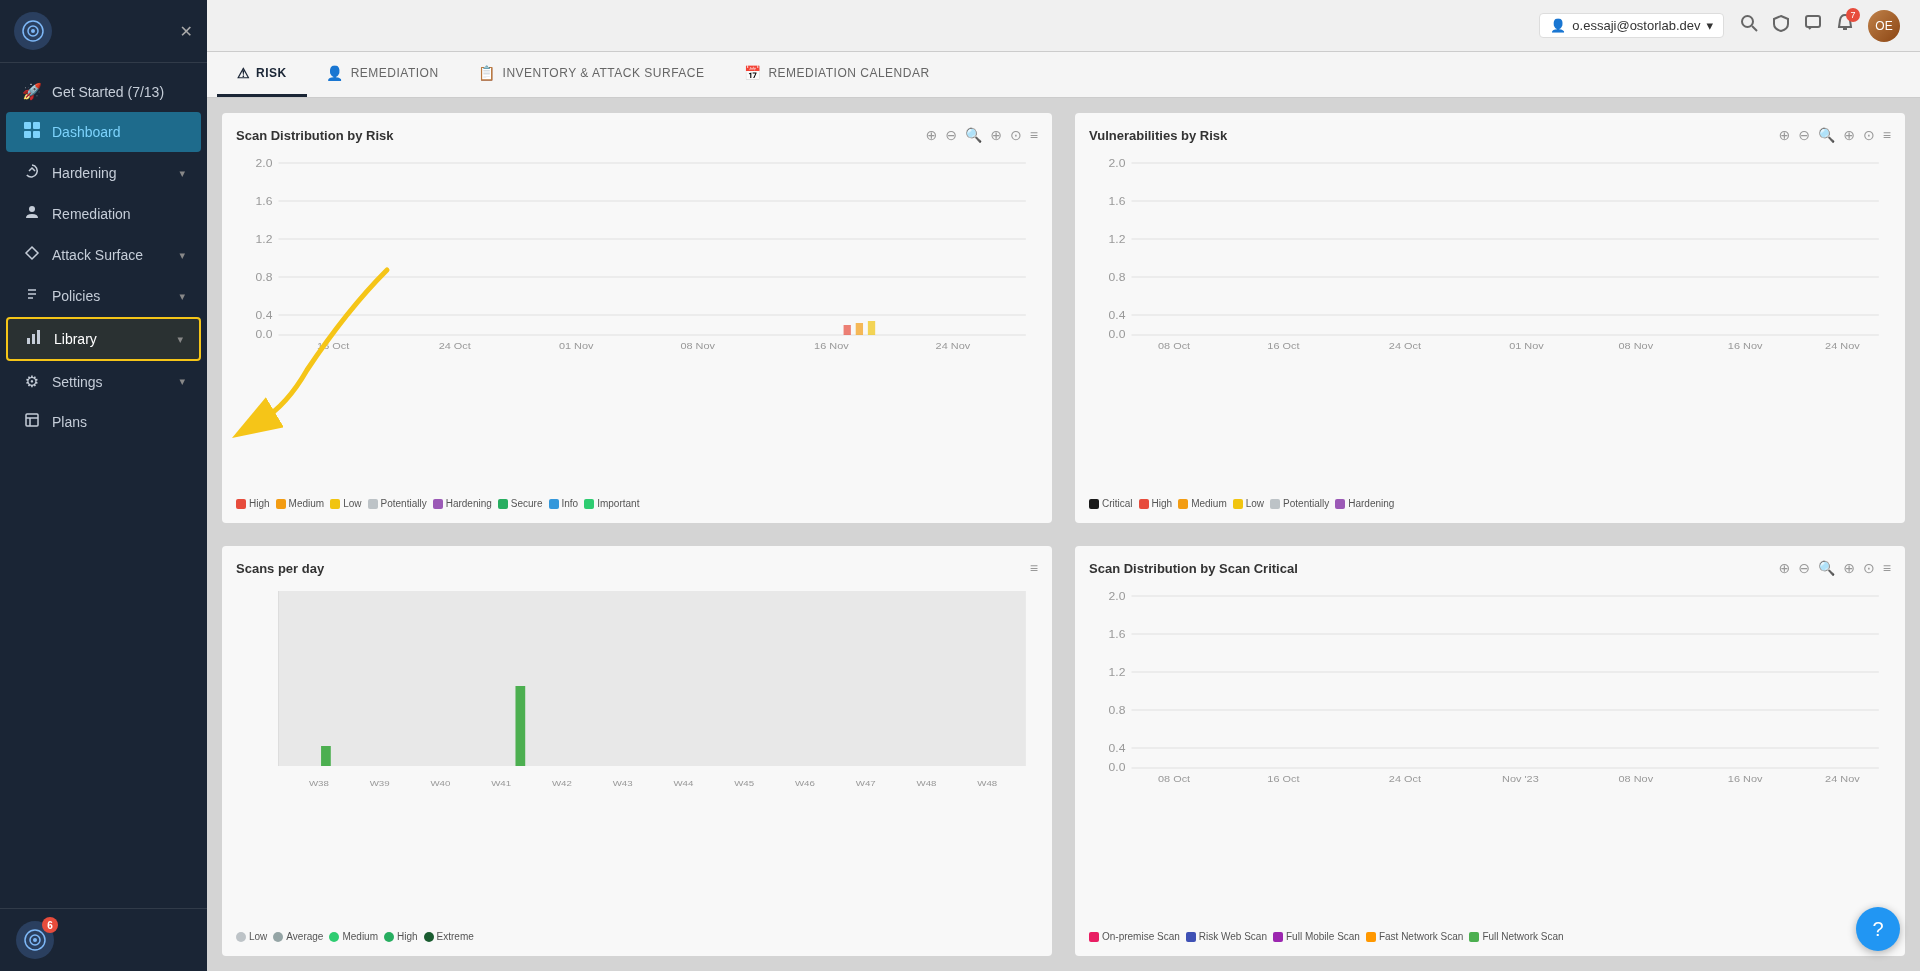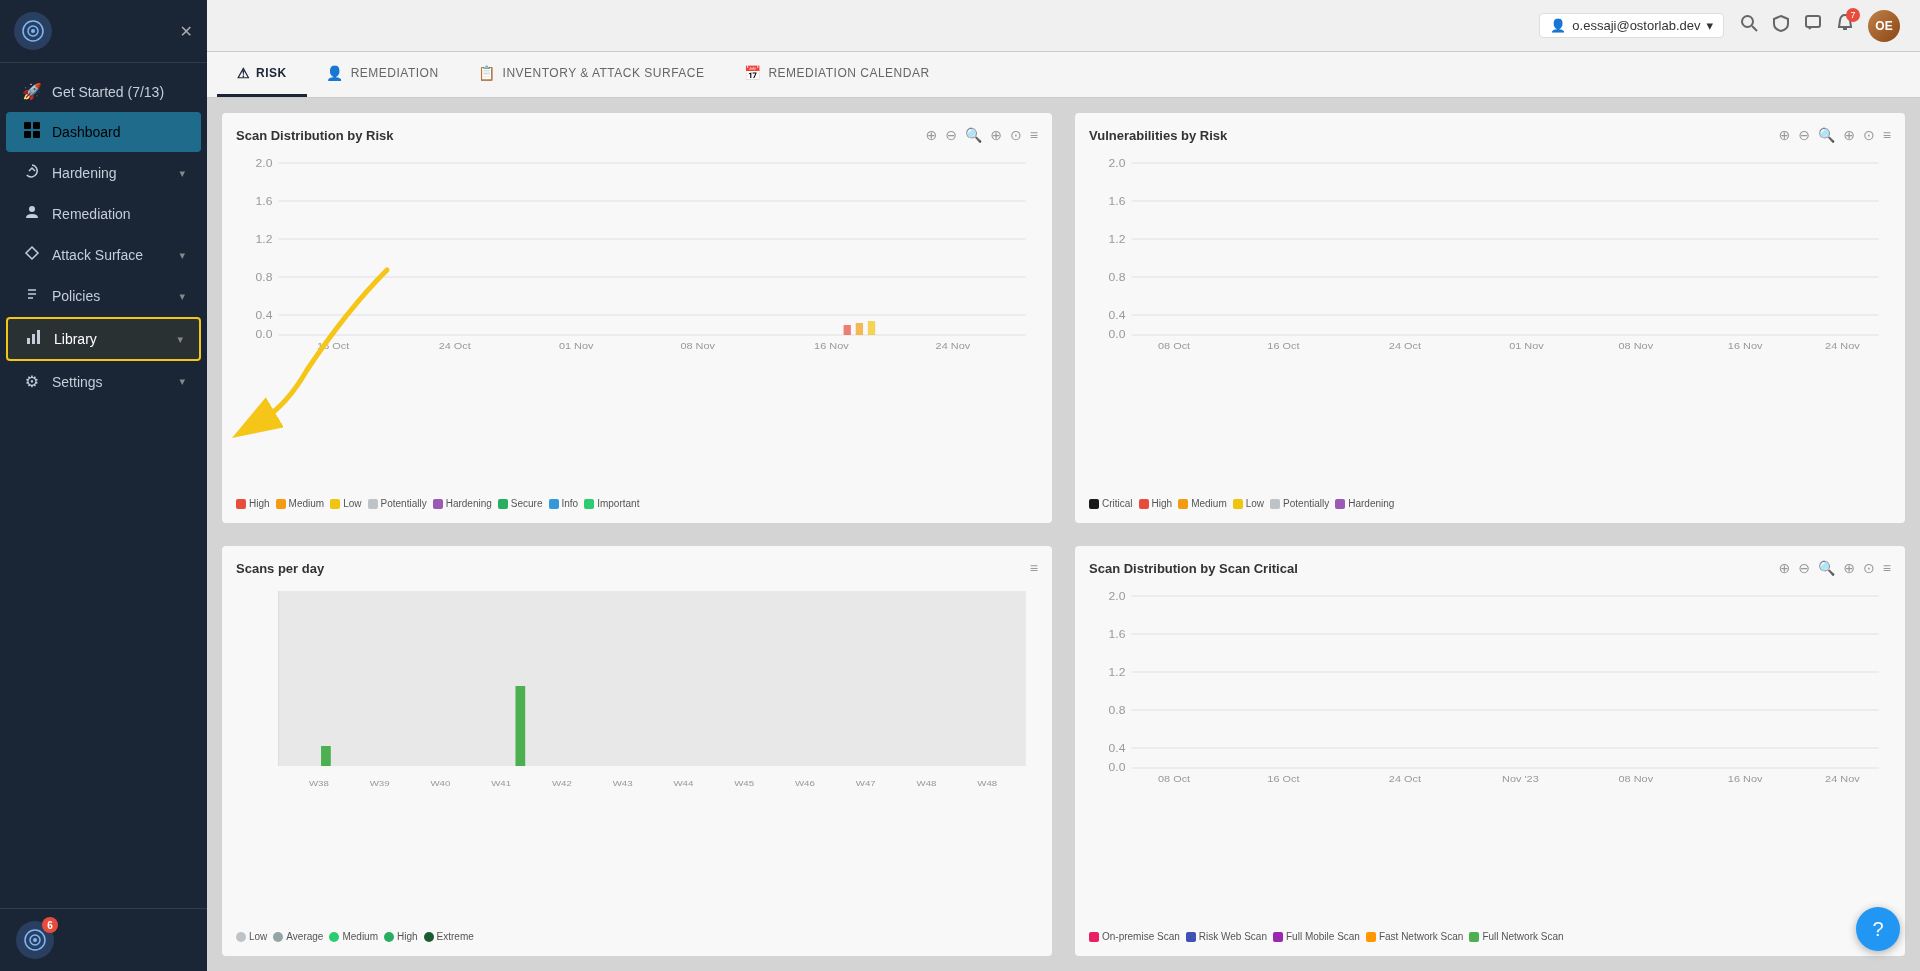--- a/index.html
+++ b/index.html
@@ -32,21 +32,21 @@
     .nav-item {
       display: flex; align-items: center; gap: 10px;
       padding: 10px 16px;
       color: #c5cdd8;
       cursor: pointer;
       font-size: 14px;
       border-radius: 4px;
       margin: 1px 6px;
       transition: background 0.15s;
     }
-    .nav-item.active { background: #1e6b8c; color: #000000; }
+    .nav-item.active { background: #1e6b8c; color: #7dd3fc; }
     .nav-item.highlighted {
       border: 2px solid #f5c518;
       background: rgba(245,197,24,0.08);
       color: #fff;
     }
     .nav-item-icon { font-size: 16px; min-width: 20px; text-align: center; }
     .nav-item-label { flex: 1; }
     .nav-item-arrow { font-size: 11px; color: #888; }
     .sidebar-bottom {
       padding: 12px 16px;
@@ -94,21 +94,21 @@
       position: absolute; top: -6px; right: -6px;
       background: #e74c3c; color: white; border-radius: 50%;
       width: 14px; height: 14px; font-size: 9px;
       display: flex; align-items: center; justify-content: center;
     }
     .avatar { width: 32px; height: 32px; border-radius: 50%; background: #8b4513; cursor: pointer; overflow: hidden; }
     .avatar-img {
       width: 100%; height: 100%;
       background: linear-gradient(135deg, #c0824a, #8b4513);
       display: flex; align-items: center; justify-content: center;
-      color: white; font-size: 12px; font-weight: bold;
+      color: white; font-size: 12px; font-weight: normal;
     }
 
     
     .tabs {
       background: #f5f5f5;
       display: flex; align-items: center;
       padding: 0 10px;
       border-bottom: 1px solid #ccc;
       height: 46px;
     }
@@ -262,20 +262,30 @@
       <span class="nav-item-arrow">▾</span>
     </div>
 
     <div class="nav-item">
       <span class="nav-item-icon">⚙</span>
       <span class="nav-item-label">Settings</span>
       <span class="nav-item-arrow">▾</span>
     </div>
 
 
+    <div class="nav-item">
+      <span class="nav-item-icon">
+        <svg width="16" height="16" viewBox="0 0 16 16" fill="none" stroke="#c5cdd8" stroke-width="1.5">
+          <rect x="2" y="2" width="12" height="12" rx="1"></rect>
+          <line x1="2" y1="6" x2="14" y2="6"></line>
+          <line x1="6" y1="6" x2="6" y2="14"></line>
+        </svg>
+      </span>
+      <span class="nav-item-label">Plans</span>
+    </div>
   </nav>
 
   <div class="sidebar-bottom">
     <div class="bottom-logo">
       <svg width="22" height="22" viewBox="0 0 22 22">
         <circle cx="11" cy="11" r="10" fill="none" stroke="#7eb8f7" stroke-width="1.5"></circle>
         <circle cx="11" cy="11" r="5" fill="none" stroke="#7eb8f7" stroke-width="1.5"></circle>
         <circle cx="11" cy="11" r="2" fill="#7eb8f7"></circle>
       </svg>
       <div class="bottom-badge">6</div>

